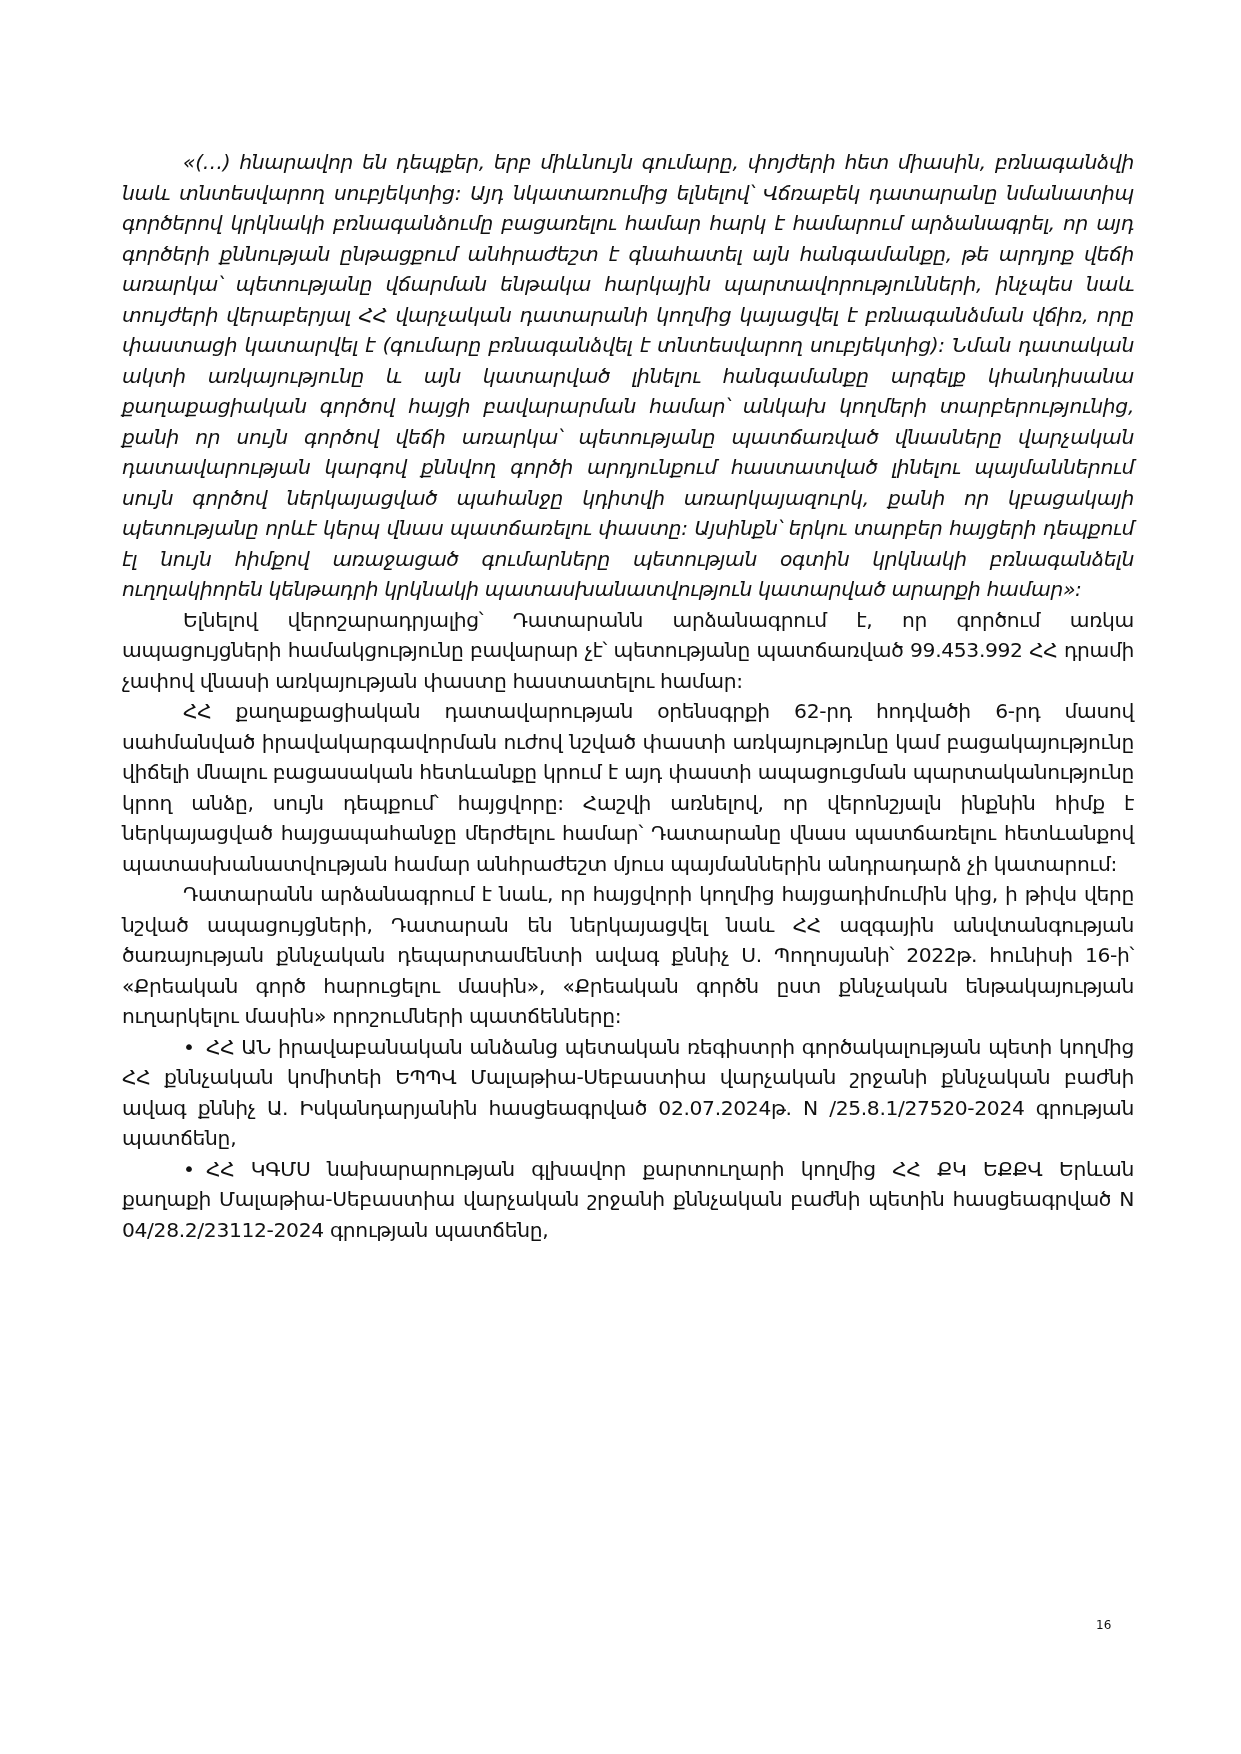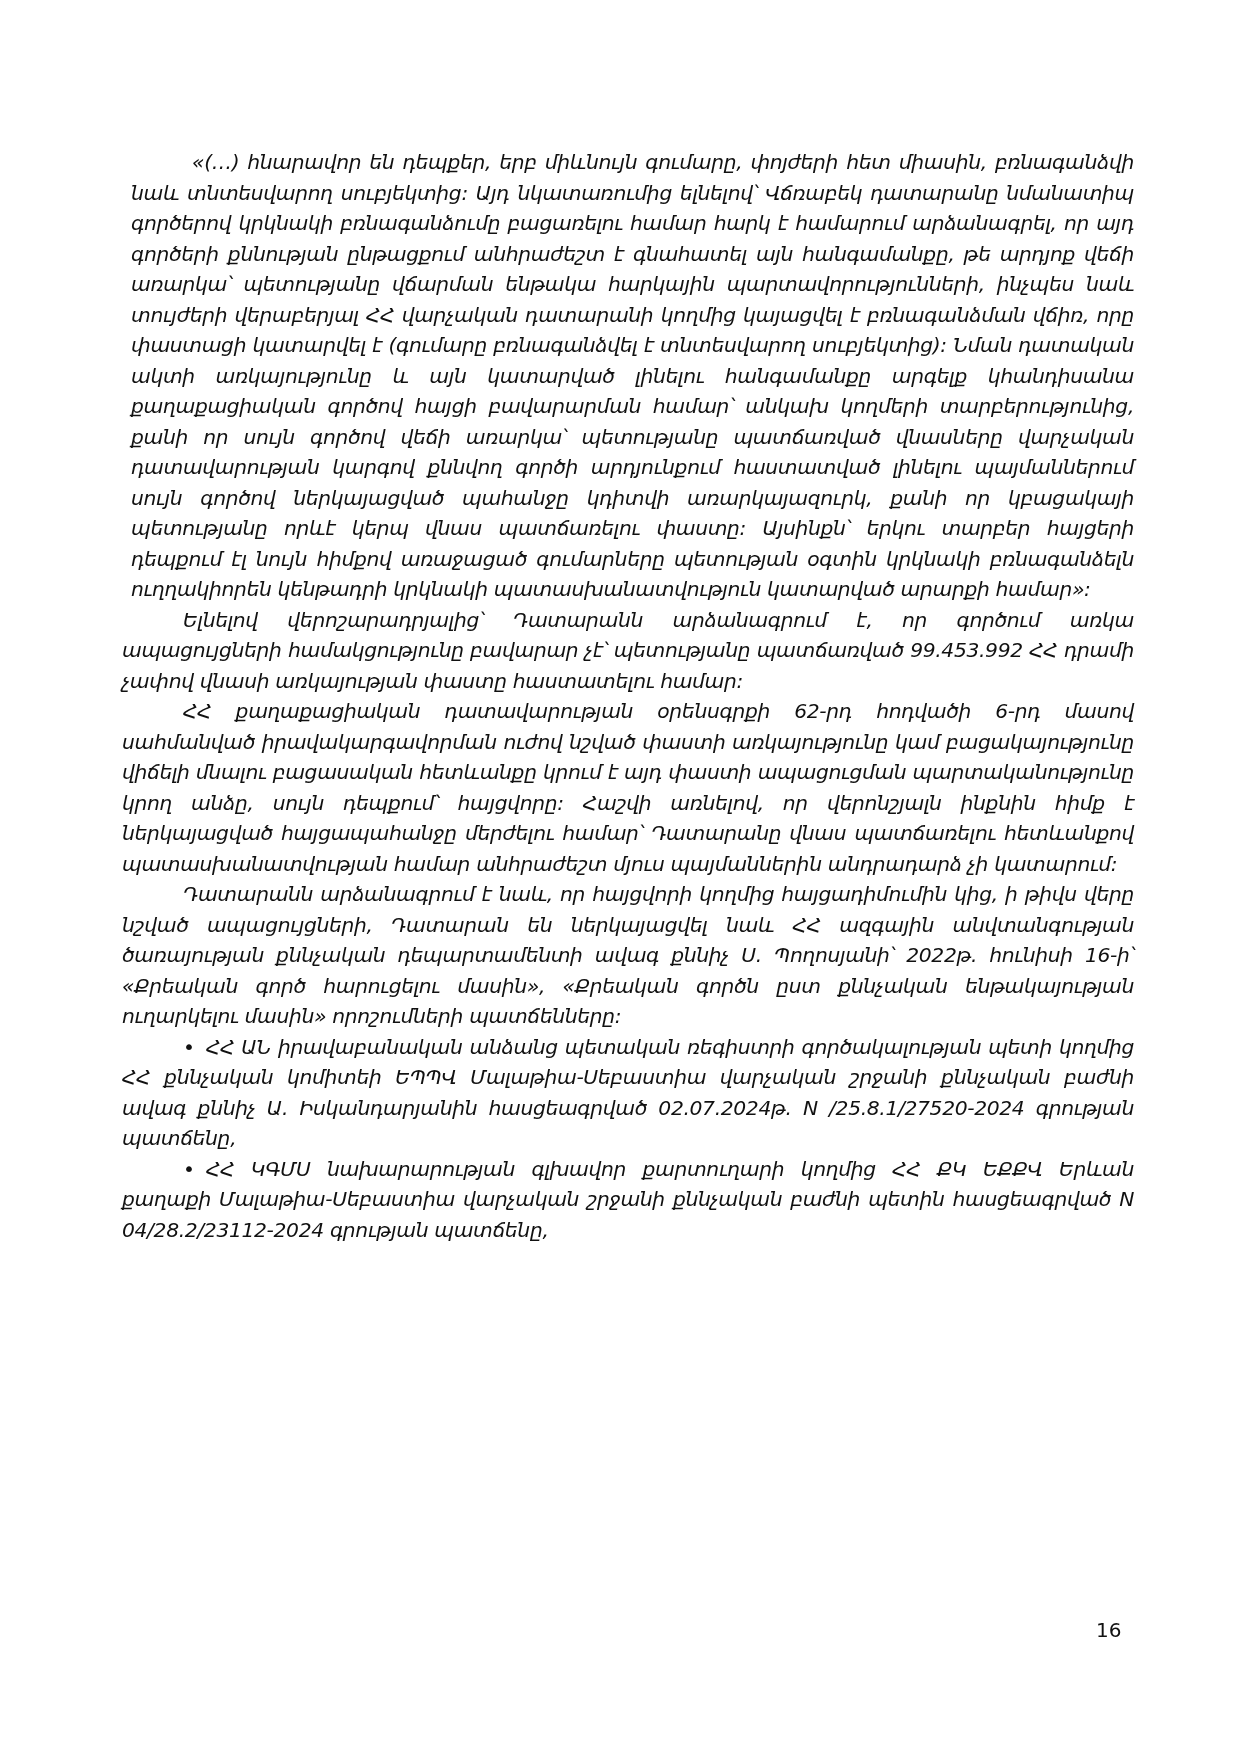--- a/index.html
+++ b/index.html
@@ -13,35 +13,34 @@
     font-size: 20.3px;
     line-height: 30.5px;
     color: #111111;
     letter-spacing: -0.35px;
   }
   .page p {
     margin: 0;
     text-align: justify;
     text-align-last: left;
     text-indent: 61px;
-    font-style: italic;
   }
-  .page p.italic { font-style: italic; margin-left: 9px; }
+  .page p.italic { font-style: italic; }
   .page p.bullet { text-indent: 61px; }
   .page p.bullet .dot {
     display: inline-block;
     width: 23px;
     text-indent: 0;
   }
   .page-number {
     position: absolute;
     left: 1096px;
     top: 1618px;
     font-family: "DejaVu Sans", sans-serif;
-    font-size: 20px;
+    font-size: 12px;
     color: #111111;
   }
 </style>
 </head>
 <body>
 
 <div class="page">
   <p class="italic">«(…) հնարավոր են դեպքեր, երբ միևնույն գումարը, փոյժերի հետ միասին, բռնագանձվի նաև տնտեսվարող սուբյեկտից: Այդ նկատառումից ելնելով՝ Վճռաբեկ դատարանը նմանատիպ գործերով կրկնակի բռնագանձումը բացառելու համար հարկ է համարում արձանագրել, որ այդ գործերի քննության ընթացքում անհրաժեշտ է գնահատել այն հանգամանքը, թե արդյոք վեճի առարկա՝ պետությանը վճարման ենթակա հարկային պարտավորությունների, ինչպես նաև տույժերի վերաբերյալ ՀՀ վարչական դատարանի կողմից կայացվել է բռնագանձման վճիռ, որը փաստացի կատարվել է (գումարը բռնագանձվել է տնտեսվարող սուբյեկտից): Նման դատական ակտի առկայությունը և այն կատարված լինելու հանգամանքը արգելք կհանդիսանա քաղաքացիական գործով հայցի բավարարման համար՝ անկախ կողմերի տարբերությունից, քանի որ սույն գործով վեճի առարկա՝ պետությանը պատճառված վնասները վարչական դատավարության կարգով քննվող գործի արդյունքում հաստատված լինելու պայմաններում սույն գործով ներկայացված պահանջը կդիտվի առարկայազուրկ, քանի որ կբացակայի պետությանը որևէ կերպ վնաս պատճառելու փաստը: Այսինքն՝ երկու տարբեր հայցերի դեպքում էլ նույն հիմքով առաջացած գումարները պետության օգտին կրկնակի բռնագանձելն ուղղակիորեն կենթադրի կրկնակի պատասխանատվություն կատարված արարքի համար»:</p>
   <p>Ելնելով վերոշարադրյալից՝ Դատարանն արձանագրում է, որ գործում առկա ապացույցների համակցությունը բավարար չէ՝ պետությանը պատճառված 99.453.992 ՀՀ դրամի չափով վնասի առկայության փաստը հաստատելու համար:</p>
   <p>ՀՀ քաղաքացիական դատավարության օրենսգրքի 62-րդ հոդվածի 6-րդ մասով սահմանված իրավակարգավորման ուժով նշված փաստի առկայությունը կամ բացակայությունը վիճելի մնալու բացասական հետևանքը կրում է այդ փաստի ապացուցման պարտականությունը կրող անձը, սույն դեպքում՝ հայցվորը: Հաշվի առնելով, որ վերոնշյալն ինքնին հիմք է ներկայացված հայցապահանջը մերժելու համար՝ Դատարանը վնաս պատճառելու հետևանքով պատասխանատվության համար անհրաժեշտ մյուս պայմաններին անդրադարձ չի կատարում:</p>

